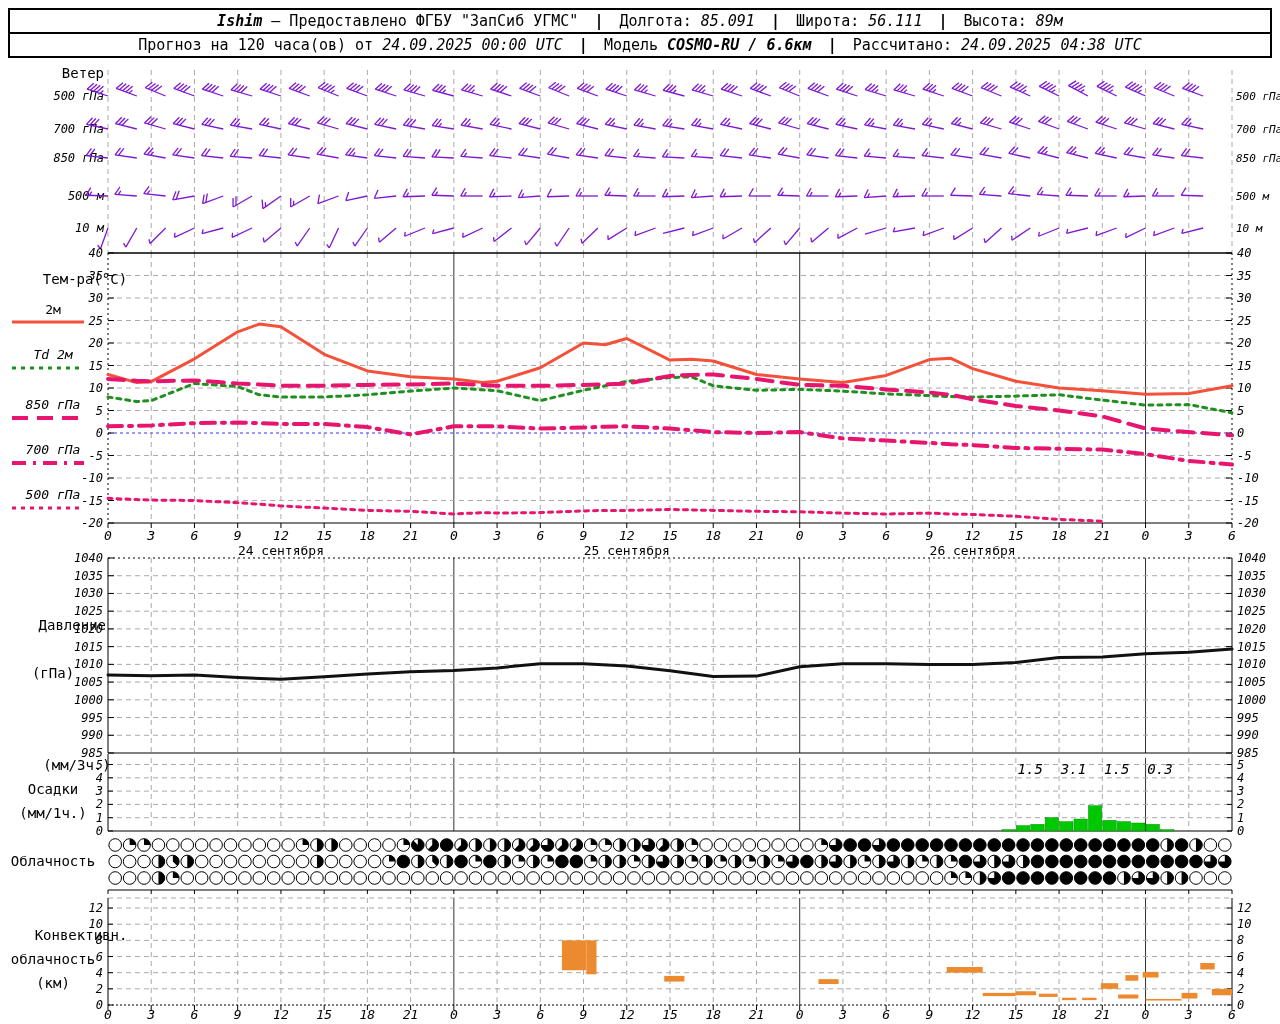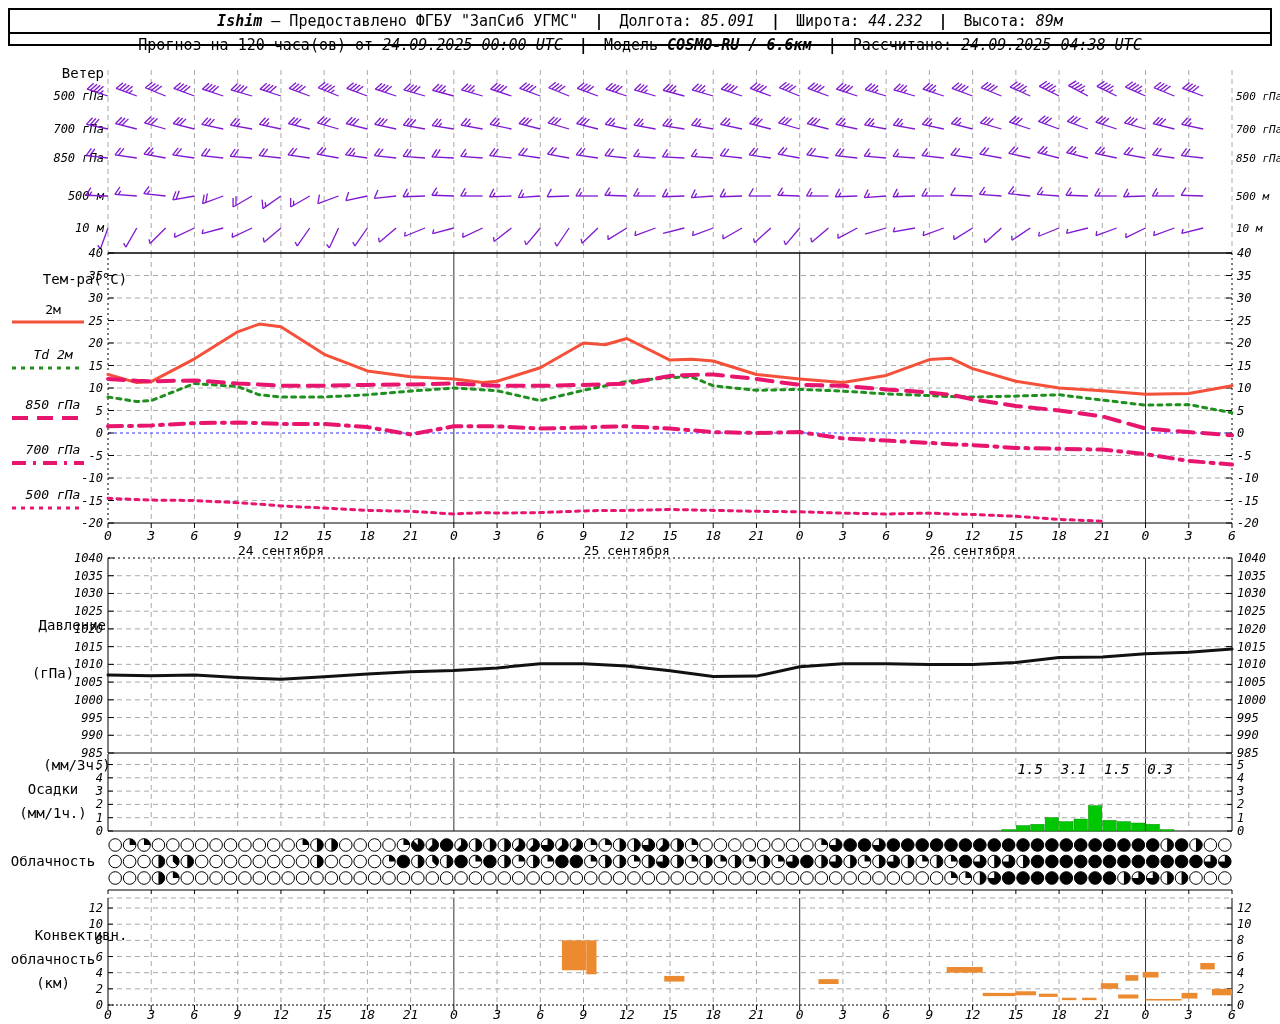--- a/index.html
+++ b/index.html
@@ -1,21 +1,21 @@
 <!DOCTYPE html>
 <html><head>
 <meta charset="utf-8">
 <style>
   html,body{margin:0;padding:0;background:#fff;}
   #stage{position:relative;width:1280px;height:1024px;background:#fff;
          font-family:"DejaVu Sans Mono","Liberation Mono",monospace;color:#000;overflow:hidden;}
   .hdrbox{position:absolute;left:8px;width:1264px;border:2px solid #000;box-sizing:border-box;
           background:#fff;text-align:center;font-size:15px;white-space:nowrap;}
   #hdr1{top:8px;height:26px;line-height:22px;}
-  #hdr2{top:32px;height:14px;line-height:22px;}
+  #hdr2{top:32px;height:26px;line-height:22px;}
   .it{font-style:italic;}
   .bold{font-weight:bold;}
   .pipe{display:inline-block;margin:0 7px;font-weight:bold;}
   .plabel{position:absolute;left:0;width:106px;text-align:center;font-size:14px;line-height:15px;}
   .pright{text-align:right;padding-right:2px;box-sizing:border-box;}
   .leg{font-size:13px;}
   svg{position:absolute;left:0;top:0;}
   .tick{font:italic 12px "DejaVu Sans Mono",monospace;fill:#000;}
   .lvl{font:italic 12px "DejaVu Sans Mono",monospace;fill:#000;}
   .lvlr{font:italic 11px "DejaVu Sans Mono",monospace;fill:#000;}
@@ -30,21 +30,21 @@
 
   <div class="hdrbox" id="hdr1">
     <span class="it bold">Ishim</span>
     <span>–</span>
     <span>Предоставлено ФГБУ "ЗапСиб УГМС"</span>
     <span class="pipe">|</span>
     <span>Долгота:</span>
     <span class="it">85.091</span>
     <span class="pipe">|</span>
     <span>Широта:</span>
-    <span class="it">44.232</span>
+    <span class="it">56.111</span>
     <span class="pipe">|</span>
     <span>Высота:</span>
     <span class="it">89м</span>
   </div>
   <div class="hdrbox" id="hdr2">
     <span>Прогноз на 120 часа(ов) от</span>
     <span class="it">24.09.2025 00:00 UTC</span>
     <span class="pipe">|</span>
     <span>Модель</span>
     <span class="it bold">COSMO-RU / 6.6км</span>

